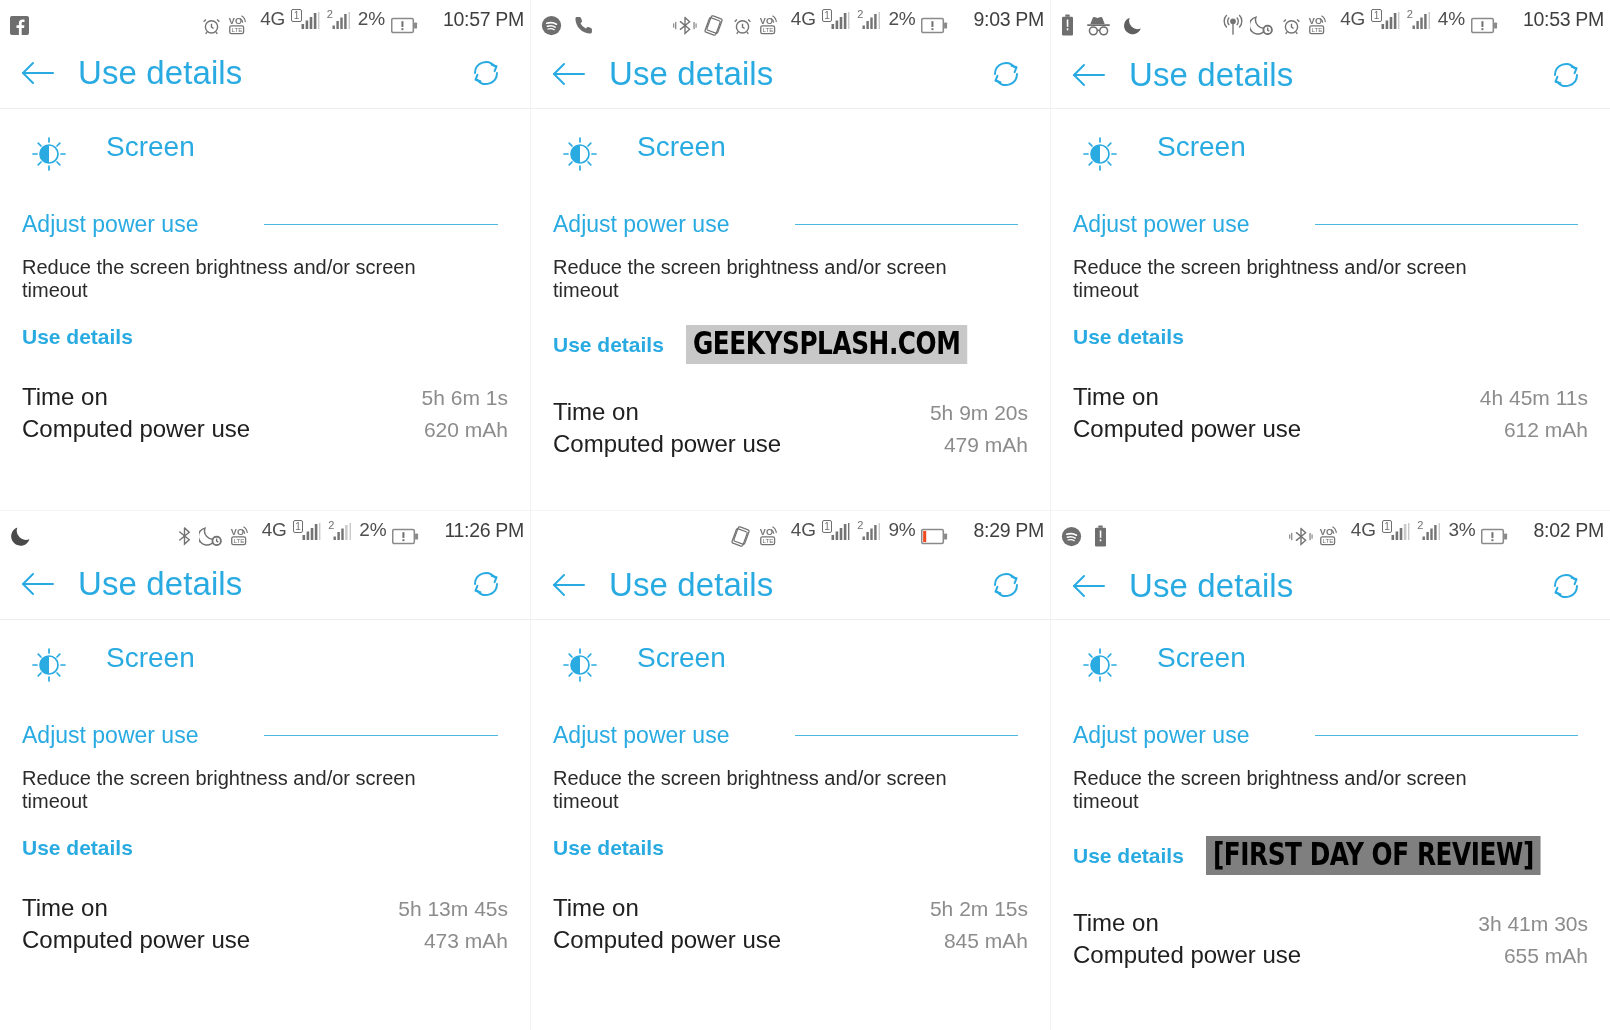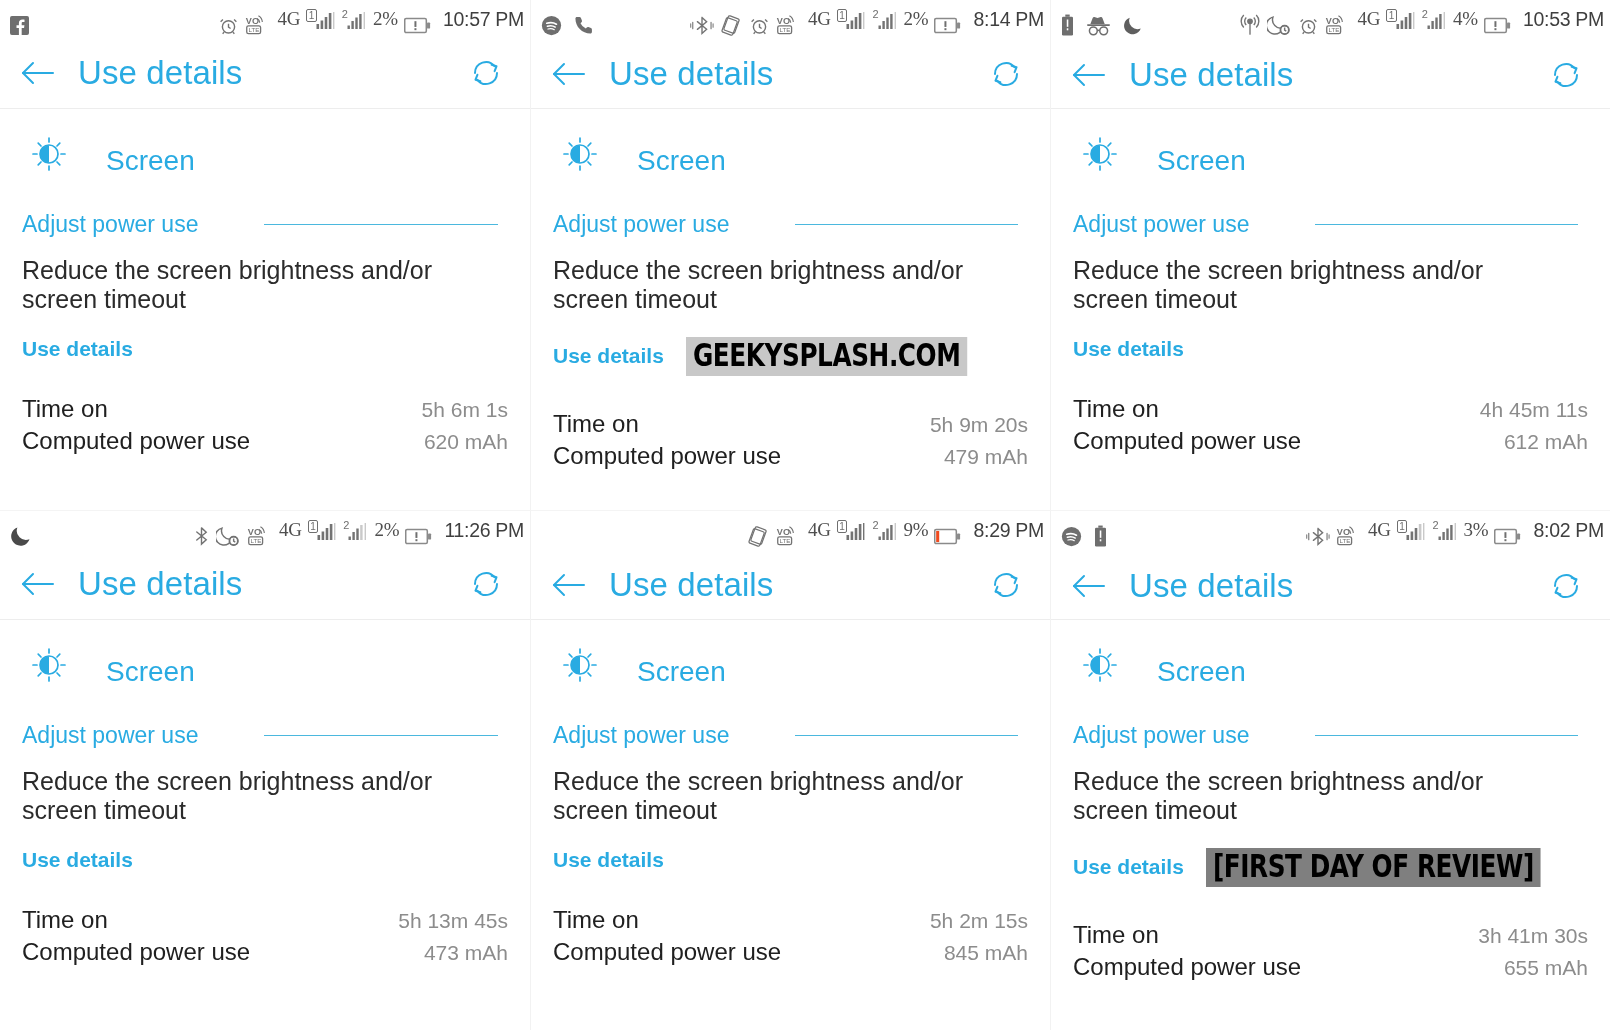--- a/index.html
+++ b/index.html
@@ -61,27 +61,26 @@
     justify-content: center;
     color: #0f766e;
     line-height: 1;
     margin-top: 12px;
   }
   .sb-ico svg { display: block; }
   .sb-text {
     color: #4f4f4f;
     font-size: 19px;
     letter-spacing: -0.2px;
-    font-family: Liberation Serif, serif;
   }
   .sb-time {
     color: #3f3f3f;
     font-size: 19.5px;
     letter-spacing: -0.3px;
-    margin-left: 6px;
+    margin-left: 19px;
   }
   .sig-wrap { display: inline-flex; align-items: flex-start; }
   .sim-num {
     font-size: 11px;
     color: #6f6f6f;
     line-height: 1;
     margin-right: -1px;
   }
   .sim-boxed {
     font-size: 10px;
@@ -123,21 +122,21 @@
   }
   .hdr-rule {
     height: 1px;
     background: #ededed;
     margin: 0;
   }
 
   
   .item-row {
     display: flex;
-    align-items: flex-end;
+    align-items: flex-start;
     padding: 22px 20px 20px 26px;
     box-sizing: border-box;
   }
   .item-icon {
     width: 46px; height: 46px;
     display: flex; align-items: center; justify-content: center;
     flex: 0 0 auto;
   }
   .item-label {
     color: #29ABE2;
@@ -160,21 +159,21 @@
     white-space: nowrap;
   }
   .section-line {
     flex: 1 1 auto;
     height: 1.5px;
     background: #4BB8DE;
     margin-left: 20px;
   }
   .desc {
     color: #2b2b2b;
-    font-size: 25px;
+    font-size: 20px;
     line-height: 1.17;
     padding: 18px 28px 0 22px;
     box-sizing: border-box;
     max-width: 500px;
   }
   .usedetails-row {
     position: relative;
     padding: 22px 22px 0 22px;
     box-sizing: border-box;
     display: flex;
@@ -425,21 +424,21 @@
         </span>
         <span class="sb-text">2%</span>
         <span class="sb-ico">
           <svg width="27" height="17" viewBox="0 0 30 18">
               <rect x="0.8" y="1.2" width="24" height="15.6" rx="1.6" fill="none" stroke="#8a8a8a" stroke-width="1.7"></rect>
               <rect x="25.6" y="5.6" width="3.4" height="6.8" rx="1" fill="#8a8a8a"></rect>
               <rect x="11.6" y="4.2" width="2.2" height="6.4" fill="#6f6f6f"></rect>
               <rect x="11.6" y="12" width="2.2" height="2.2" fill="#6f6f6f"></rect>
             </svg>
         </span>
-        <span class="sb-time">8:14 PM</span>
+        <span class="sb-time">9:03 PM</span>
       </div>
     </div>
 
     <div class="apphdr">
       <div class="back-btn">
         <svg width="36" height="30" viewBox="0 0 36 30" fill="none" stroke="#29ABE2" stroke-width="2" stroke-linecap="round" stroke-linejoin="round">
             <path d="M33 15H3"></path>
             <path d="M13 5L3 15l10 10"></path>
           </svg>
       </div>

